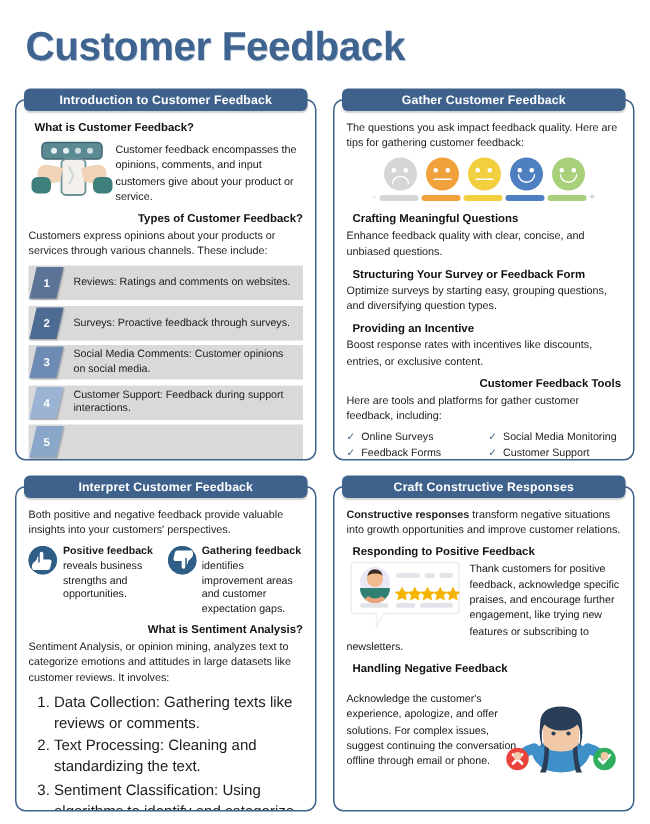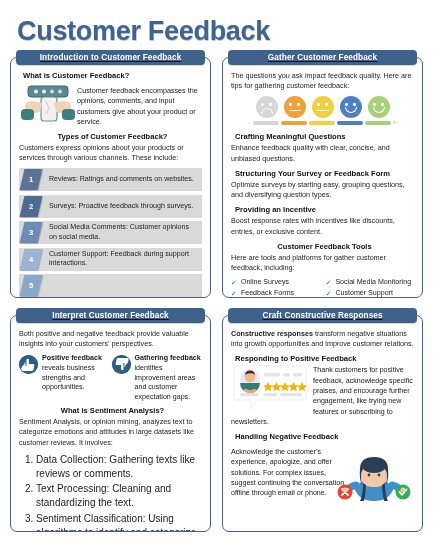--- a/index.html
+++ b/index.html
@@ -13,44 +13,44 @@
   
   .title{
     position:absolute;left:17px;top:16px;
     font-size:27px;font-weight:bold;letter-spacing:-0.3px;
     color:#3f6490;
     text-shadow:0.5px 0.5px 0 rgba(63,100,144,.35);
   }
 
   
   .grid{
-    position:absolute;left:10px;top:50px;
+    position:absolute;left:10px;top:59px;
     width:413px;height:482px;
     display:grid;grid-template-columns:201px 201px;grid-template-rows:248px 224px;
-    column-gap:11px;row-gap:10px;text-decoration:underline;
+    column-gap:11px;row-gap:10px;
   }
 
   .panel{position:relative;}
   .panel-head{
     position:relative;z-index:3;
     height:15px;margin:0 6px;
     background:#3e628c;border-radius:4px;
     display:flex;align-items:center;justify-content:center;
     color:#ffffff;font-size:8.2px;font-weight:bold;letter-spacing:.1px;
     box-shadow:0 1px 1px rgba(0,0,0,.18);
   }
   .panel-body{
     position:absolute;left:0;right:0;top:7px;bottom:0;
     border:1.3px solid #3e628c;border-radius:7px;background:#fff;
     padding:13px 8px 5px 8px;box-sizing:border-box;
     overflow:hidden;z-index:1;
   }
 
   h3.sec{font-size:7.6px;font-weight:bold;margin:0 0 2px 4px;color:#111;}
-  h3.sec.ctr{text-align:center;}
+  h3.sec.ctr{text-align:right;}
   p.tx{font-size:7.2px;line-height:1.42;margin:0 0 5px 0;color:#1b1c1f;}
   p.tx:last-child{margin-bottom:0;}
   b{font-weight:bold;}
 
   
   .intro-row{display:flex;align-items:flex-start;margin:3px 0 4px 0;}
   .phone-ico{width:58px;height:44px;flex:0 0 58px;}
   .intro-row p{font-size:7.2px;line-height:1.45;margin:3px 0 0 0;}
 
   .numlist{margin-top:5px;display:flex;flex-direction:column;gap:3.5px;}
@@ -91,21 +91,21 @@
   .fb-ico{width:19px;height:19px;flex:0 0 19px;border-radius:50%;background:#2e5d86;position:relative;margin-top:1px;}
   .fb-col p{font-size:7.1px;line-height:1.35;margin:0;}
   ol.steps{margin:3px 0 0 0;padding-left:17px;}
   ol.steps li{font-size:10px;line-height:1.42;margin-bottom:1px;color:#1b1c1f;}
 
   
   .testi-wrap{position:relative;margin-top:2px;}
   .testi{width:74px;height:46px;float:left;margin:0 6px 0 2px;}
   .p4txt{font-size:7.1px;line-height:1.45;margin:0;}
   .clr{clear:both;}
-  .neg-wrap{position:relative;margin-top:6px;}
+  .neg-wrap{position:relative;margin-top:11px;}
   .lady{position:absolute;right:-2px;bottom:-8px;width:84px;height:62px;}
   .neg-txt{width:118px;font-size:7.1px;line-height:1.45;margin:0;}
 </style>
 </head>
 <body>
 
 <div class="page">
 
   <div class="title">Customer Feedback</div>
 

